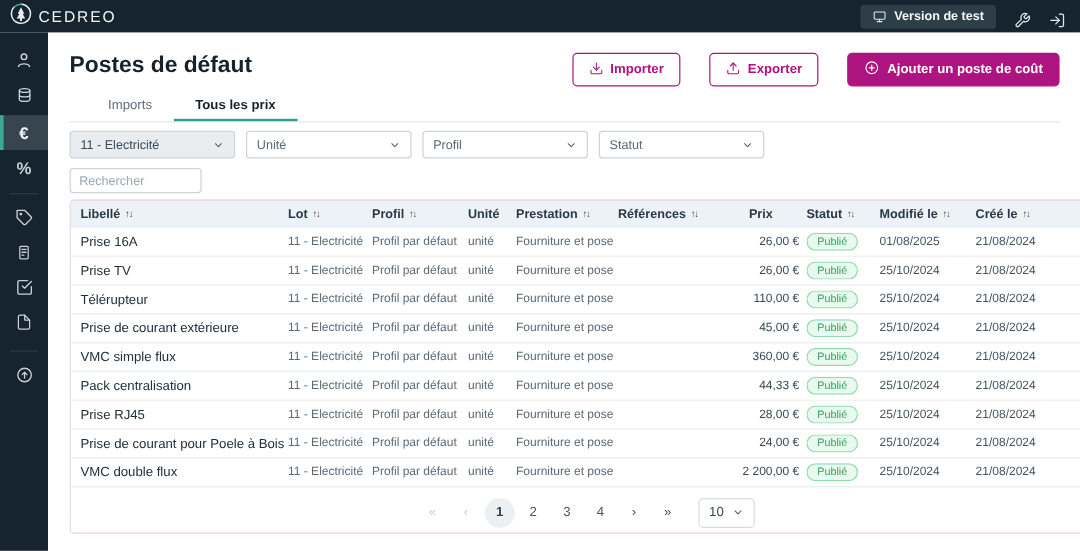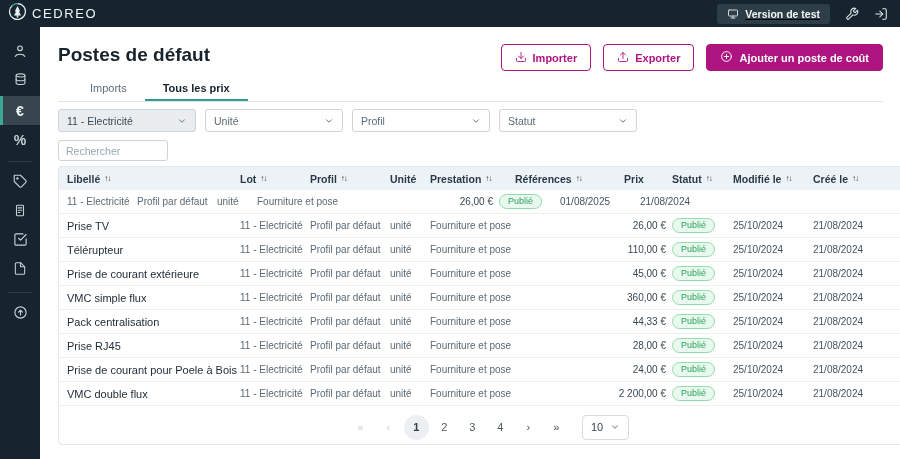--- a/index.html
+++ b/index.html
@@ -4,42 +4,42 @@
 <style>
   * { box-sizing: border-box; }
   html,body { margin:0; padding:0; width:900px; height:459px; overflow:hidden;
     font-family:"Liberation Sans", sans-serif; background:#fff; }
 
   
   .topbar { position:absolute; top:0; left:0; width:900px; height:27px; background:#15242e;
     display:flex; align-items:center; justify-content:space-between; padding:0 12px 0 8px; z-index:30; }
   .logo { display:flex; align-items:center; gap:5px; }
   .logo-text { color:#f2f6f7; font-size:13px; font-weight:normal; letter-spacing:1.6px; }
-  .topbar-right { display:flex; align-items:center; gap:15px;text-decoration:underline; }
+  .topbar-right { display:flex; align-items:flex-end; gap:15px; }
   .version-btn { background:#2d3e48; border:none; color:#f2f6f7; font-size:10.5px; font-weight:bold;
     padding:4px 10px; border-radius:3px; display:flex; align-items:center; gap:6px; cursor:pointer; }
   .tb-icon { color:#e3e9eb; display:flex; }
   .icon svg, .tb-icon svg { stroke:currentColor; fill:none; stroke-width:1.8; stroke-linecap:round; stroke-linejoin:round; }
 
   
   .sidebar { position:absolute; top:27px; left:0; width:40px; height:432px; background:#15242e;
     display:flex; flex-direction:column; align-items:center; padding-top:11px; z-index:20; }
   .side-item { width:40px; height:29px; display:flex; align-items:center; justify-content:center;
     color:#c7d1d6; position:relative; cursor:pointer; }
   .side-item.active { background:#36454e; color:#eef3f5; }
   .side-item.active::before { content:""; position:absolute; left:0; top:0; bottom:0; width:3px; background:#3fa796; }
   .side-glyph { font-size:14px; font-weight:bold; line-height:1; }
   .side-divider { width:24px; height:1px; background:#2d3d47; margin:7px 0; }
 
   
   .main { position:absolute; top:27px; left:40px; width:860px; height:432px; background:#fff;
     padding:17px 17px 0 18px; }
   .head-row { display:flex; justify-content:space-between; align-items:flex-start; height:26px; }
   .page-title { font-size:19px; font-weight:bold; color:#17222b; margin:0; line-height:22px; }
-  .actions { display:flex; gap:12px;justify-content:space-between; }
+  .actions { display:flex; gap:24px;justify-content:space-between; }
   .btn { display:flex; align-items:center; gap:6px; font-size:11px; font-weight:bold;
     border-radius:4px; padding:5px 13px; cursor:pointer; }
   .btn-outline { background:#fff; border:1px solid #ad1480; color:#ad1480; }
   .btn-solid { background:#ad1480; border:1px solid #ad1480; color:#fff; }
 
   .tabs { display:flex; margin-top:8px; border-bottom:1px solid #e2e6ea; padding-left:14px; height:24px; }
   .tab { font-size:11px; padding:4px 18px 0; cursor:pointer; border-bottom:2px solid transparent; }
   .tab.active { color:#17222b; font-weight:bold; border-bottom-color:#2f9e8f; }
   .tab.inactive { color:#5f6d79; }
 
@@ -312,20 +312,21 @@
           <span class="sort">↑↓</span>
         </div>
       <div class="th c10">
           <span>Créé le</span>
           <span class="sort">↑↓</span>
         </div>
     </div>
 
     <div class="tbody">
   <div class="tr">
+    <div class="td c1">Prise 16A</div>
     <div class="td c2">11 - Electricité</div>
     <div class="td c3">Profil par défaut</div>
     <div class="td c4">unité</div>
     <div class="td c5">Fourniture et pose</div>
     <div class="td c6"></div>
     <div class="td c7">26,00 €</div>
     <div class="td c8"><span class="badge">Publié</span></div>
     <div class="td c9">01/08/2025</div>
     <div class="td c10">21/08/2024</div>
   </div>

